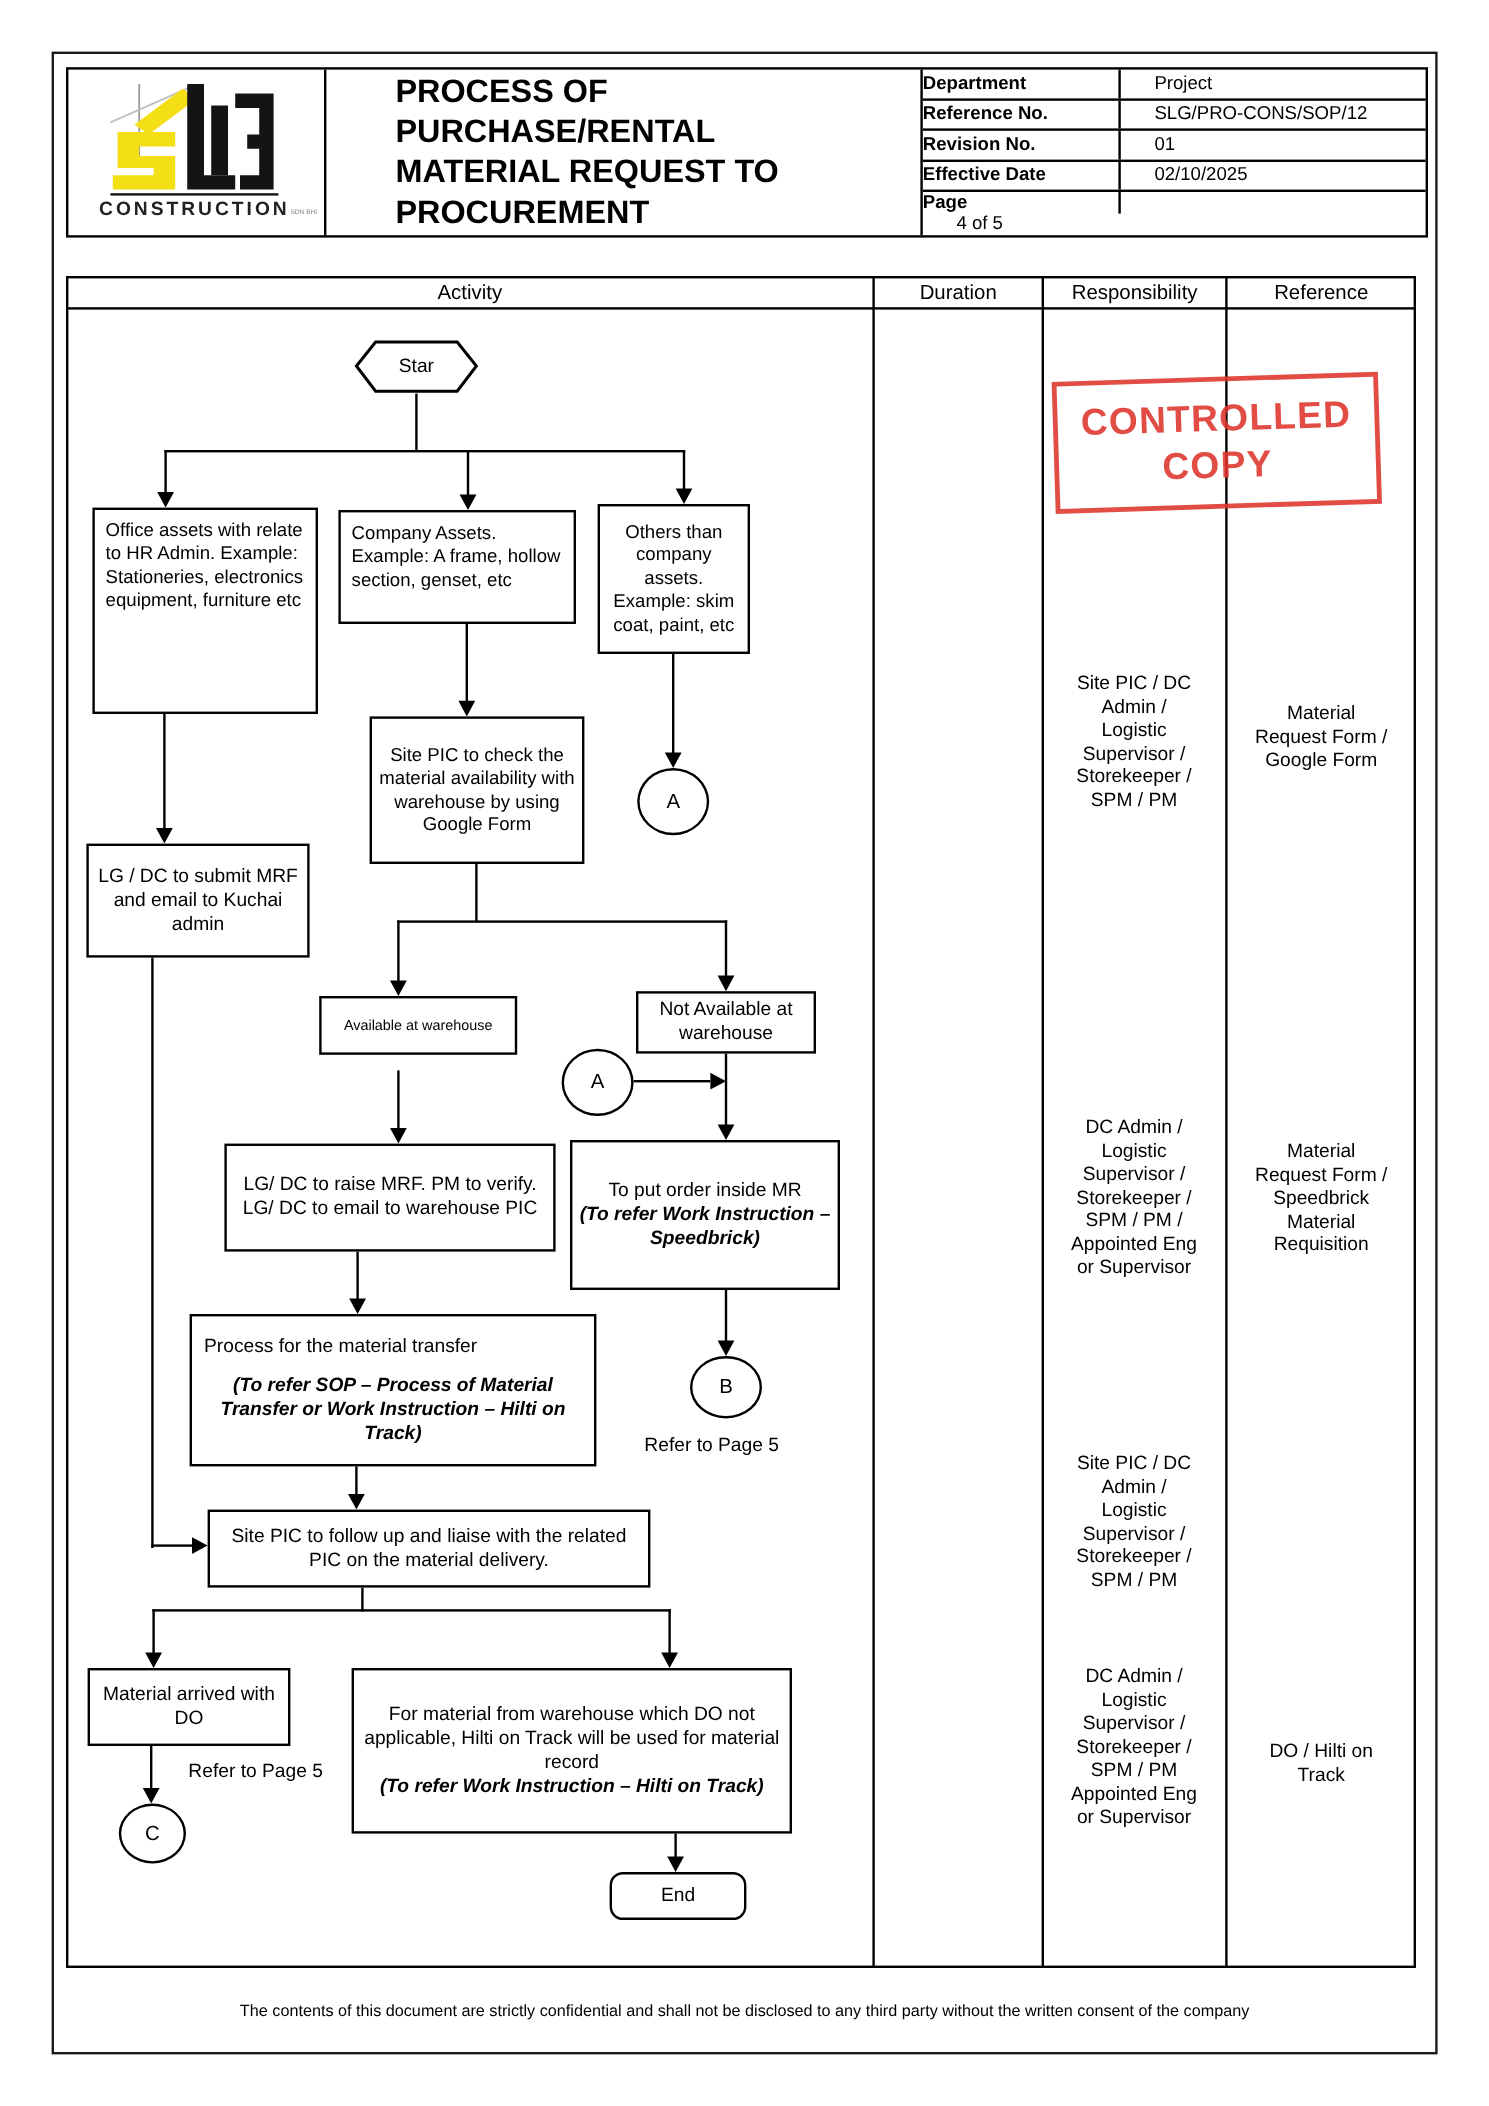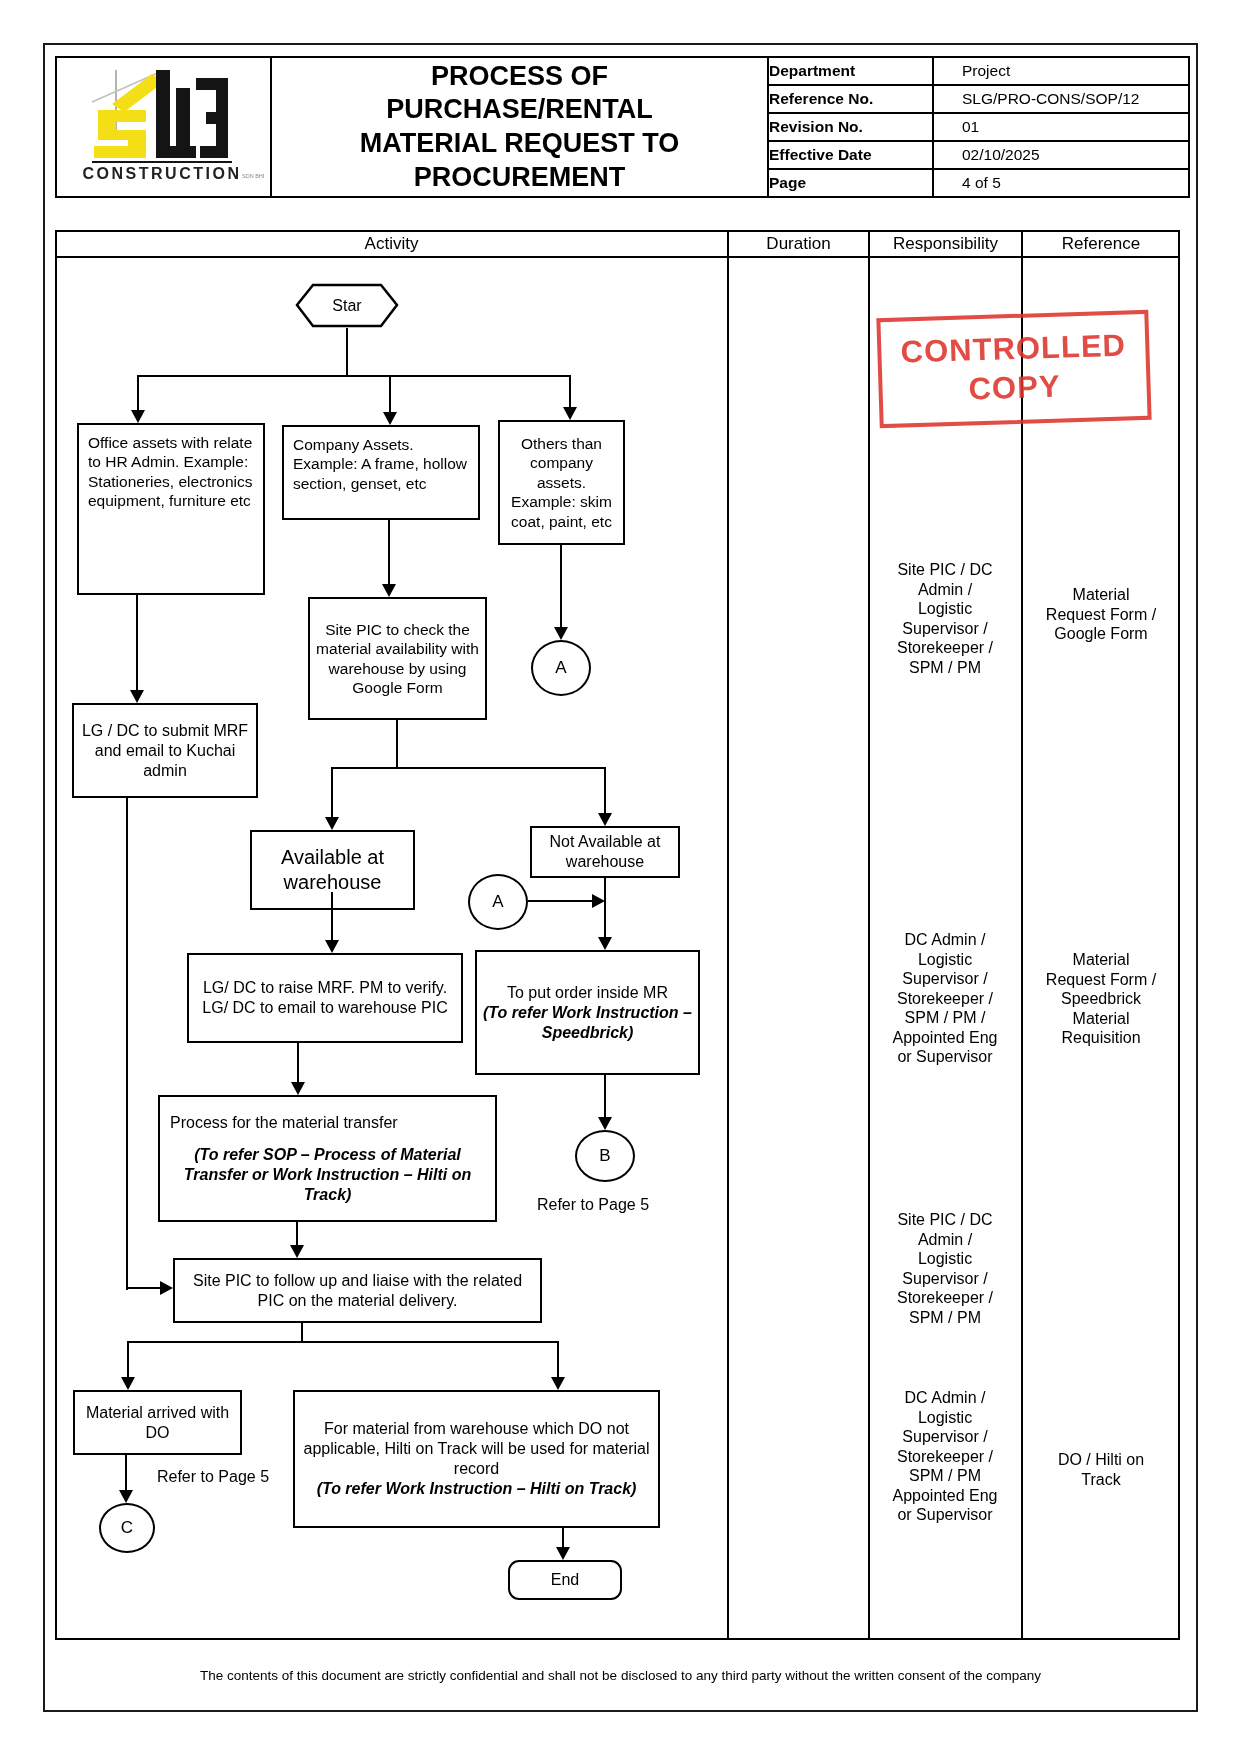--- a/index.html
+++ b/index.html
@@ -5,24 +5,24 @@
   html,body{margin:0;padding:0;background:#fff;}
   .page{position:relative;width:1241px;height:1755px;background:#fff;overflow:hidden;
         font-family:"Liberation Sans","DejaVu Sans",sans-serif;color:#000;}
   .abs{position:absolute;box-sizing:border-box;}
   .outer{border:2px solid #1a1a1a;}
   
   .htable{display:flex;border:2px solid #000;background:#fff;}
   .hcell{box-sizing:border-box;}
   .logo-cell{width:215px;border-right:2px solid #000;display:flex;align-items:center;justify-content:center;}
   .title-cell{flex:1;border-right:2px solid #000;display:flex;align-items:center;justify-content:center;}
-  .doc-title{font-size:27px;font-weight:bold;text-align:center;line-height:1.25;max-width:380px;}
+  .doc-title{font-size:27px;font-weight:bold;line-height:1.25;max-width:380px;}
   .info-cell{width:419px;display:flex;flex-direction:column;}
   .irow{flex:1;display:flex;border-bottom:2px solid #000;}
-  .irow:last-child{border-bottom:none;}
+  .irow:last-child{border-bottom:none;flex-direction:column;}
   .ilabel{width:165px;border-right:2px solid #000;font-weight:bold;font-size:15.5px;display:flex;align-items:center;padding-left:0;box-sizing:border-box;}
   .ivalue{flex:1;font-size:15.5px;display:flex;align-items:center;padding-left:28px;}
   
   .mtable{border:2px solid #000;}
   .colhdr{font-size:17px;text-align:center;line-height:26px;}
   .vdiv{width:2px;background:#000;}
   .hdrline{height:2px;background:#000;}
   
   .fbox{border:2px solid #000;background:#fff;font-size:15.5px;line-height:1.25;
         display:flex;align-items:center;justify-content:center;text-align:center;
@@ -141,21 +141,21 @@
   <div class="abs ad" style="left:130px;top:690px;"></div>
   <div class="abs fbox" style="left:72px;top:703px;width:186px;height:95px;font-size:16px;">LG / DC to submit MRF and email to Kuchai admin</div>
 
   <div class="abs vline" style="left:396px;top:720px;height:48px;"></div>
   <div class="abs hline" style="left:331px;top:767px;width:275px;"></div>
   <div class="abs vline" style="left:331px;top:767px;height:51px;"></div>
   <div class="abs ad" style="left:325px;top:817px;"></div>
   <div class="abs vline" style="left:604px;top:767px;height:47px;"></div>
   <div class="abs ad" style="left:598px;top:813px;"></div>
 
-  <div class="abs fbox" style="left:250px;top:830px;width:165px;height:80px;font-size:20px;">Available at warehouse</div>
+  <div class="abs fbox" style="left:266px;top:830px;width:165px;height:49px;font-size:12px;">Available at warehouse</div>
   <div class="abs fbox" style="left:530px;top:826px;width:150px;height:52px;font-size:16px;">Not Available at warehouse</div>
 
   <div class="abs circle" style="left:468px;top:874px;width:60px;height:56px;">A</div>
   <div class="abs hline" style="left:528px;top:900px;width:64px;"></div>
   <div class="abs ar" style="left:592px;top:894px;"></div>
   <div class="abs vline" style="left:604px;top:878px;height:60px;"></div>
   <div class="abs ad" style="left:598px;top:937px;"></div>
 
   <div class="abs vline" style="left:331px;top:892px;height:49px;"></div>
   <div class="abs ad" style="left:325px;top:940px;"></div>

